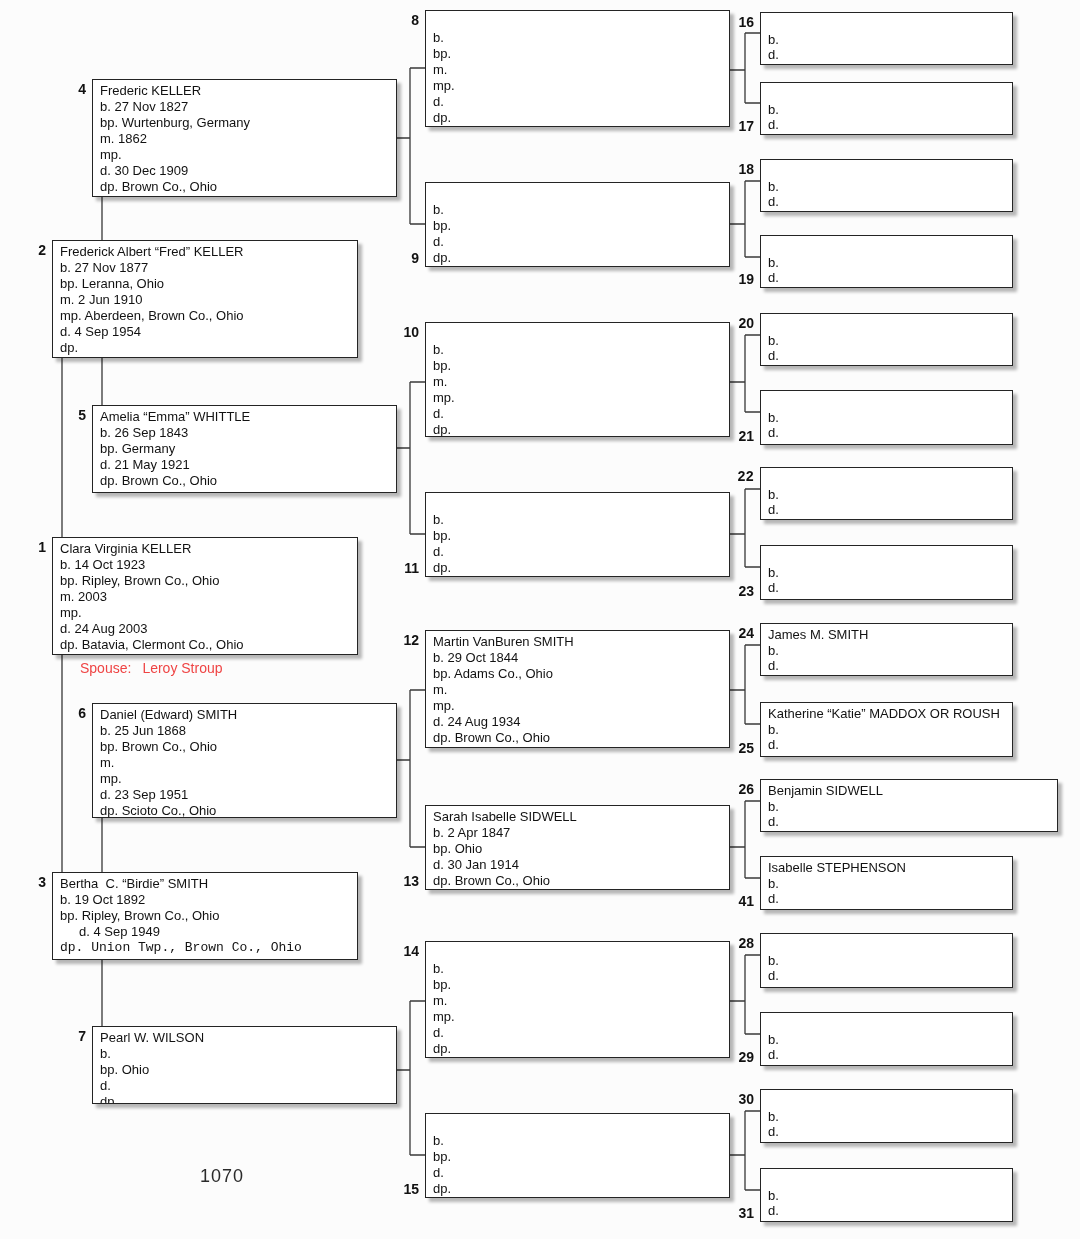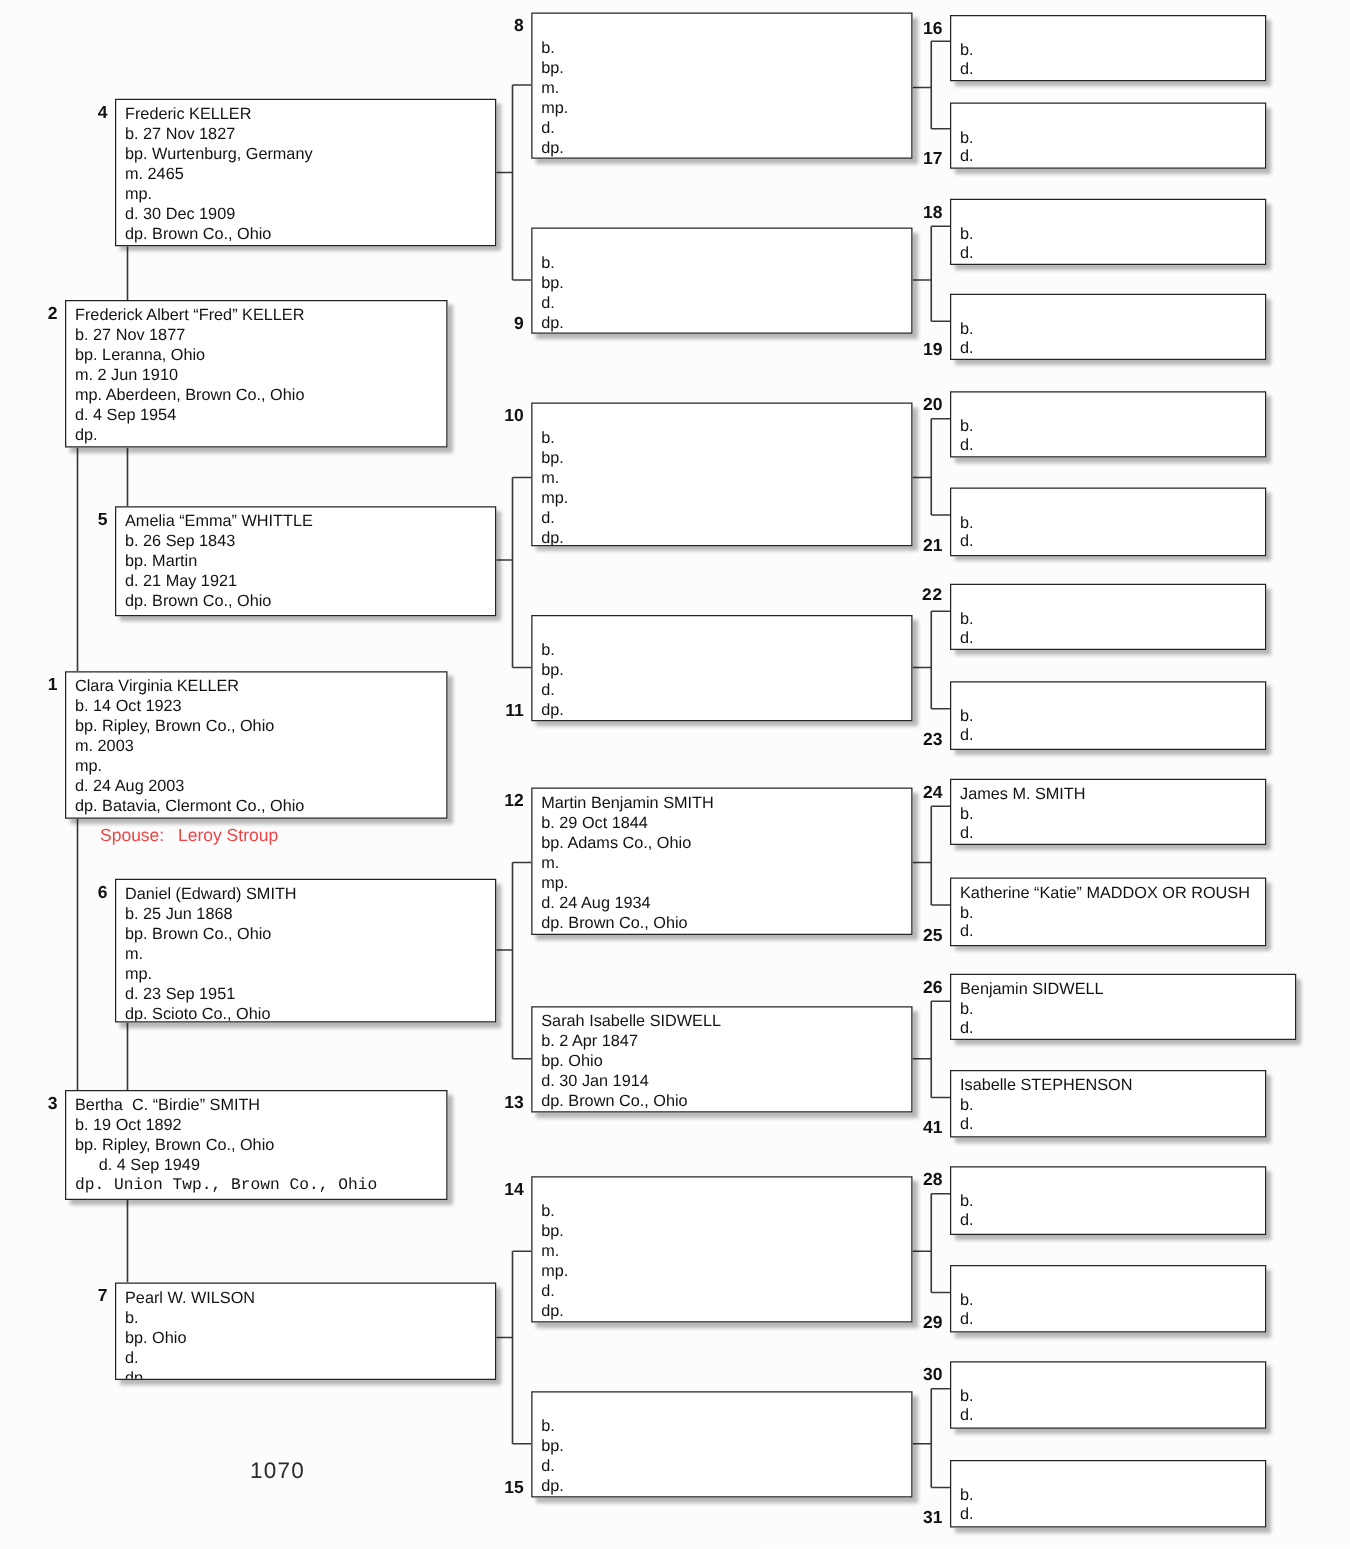--- a/index.html
+++ b/index.html
@@ -82,30 +82,30 @@
         <div class="pline" style="line-height: 16px; min-height: 16px;">b. 19 Oct 1892</div>
         <div class="pline" style="line-height: 16px; min-height: 16px;">bp. Ripley, Brown Co., Ohio</div>
         <div class="pline" style="line-height: 16px; min-height: 16px; margin-left: 19px;">d. 4 Sep 1949</div>
         <div class="pline" style="line-height: 16px; min-height: 16px; font-family: Liberation Mono, monospace;">dp. Union Twp., Brown Co., Ohio</div>
       </div>
       <div class="person-num" style="left: 19px; top: 874px;">3</div>
       <div class="person-box" style="left: 92px; top: 79px; width: 305px; height: 118px;">
         <div class="pline" style="line-height: 16px; min-height: 16px;">Frederic KELLER</div>
         <div class="pline" style="line-height: 16px; min-height: 16px;">b. 27 Nov 1827</div>
         <div class="pline" style="line-height: 16px; min-height: 16px;">bp. Wurtenburg, Germany</div>
-        <div class="pline" style="line-height: 16px; min-height: 16px;">m. 2465</div>
+        <div class="pline" style="line-height: 16px; min-height: 16px;">m. 1862</div>
         <div class="pline" style="line-height: 16px; min-height: 16px;">mp.</div>
         <div class="pline" style="line-height: 16px; min-height: 16px;">d. 30 Dec 1909</div>
         <div class="pline" style="line-height: 16px; min-height: 16px;">dp. Brown Co., Ohio</div>
       </div>
       <div class="person-num" style="left: 59px; top: 81px;">4</div>
       <div class="person-box" style="left: 92px; top: 405px; width: 305px; height: 88px;">
         <div class="pline" style="line-height: 16px; min-height: 16px;">Amelia “Emma” WHITTLE</div>
         <div class="pline" style="line-height: 16px; min-height: 16px;">b. 26 Sep 1843</div>
-        <div class="pline" style="line-height: 16px; min-height: 16px;">bp. Martin</div>
+        <div class="pline" style="line-height: 16px; min-height: 16px;">bp. Germany</div>
         <div class="pline" style="line-height: 16px; min-height: 16px;">d. 21 May 1921</div>
         <div class="pline" style="line-height: 16px; min-height: 16px;">dp. Brown Co., Ohio</div>
       </div>
       <div class="person-num" style="left: 59px; top: 407px;">5</div>
       <div class="person-box" style="left: 92px; top: 703px; width: 305px; height: 115px;">
         <div class="pline" style="line-height: 16px; min-height: 16px;">Daniel (Edward) SMITH</div>
         <div class="pline" style="line-height: 16px; min-height: 16px;">b. 25 Jun 1868</div>
         <div class="pline" style="line-height: 16px; min-height: 16px;">bp. Brown Co., Ohio</div>
         <div class="pline" style="line-height: 16px; min-height: 16px;">m.</div>
         <div class="pline" style="line-height: 16px; min-height: 16px;">mp.</div>
@@ -151,21 +151,21 @@
       <div class="person-num" style="left: 392px; top: 324px;">10</div>
       <div class="person-box" style="left: 425px; top: 492px; width: 305px; height: 85px;">
         <div class="pline" style="line-height: 16px; min-height: 16px;"></div>
         <div class="pline" style="line-height: 16px; min-height: 16px;">b.</div>
         <div class="pline" style="line-height: 16px; min-height: 16px;">bp.</div>
         <div class="pline" style="line-height: 16px; min-height: 16px;">d.</div>
         <div class="pline" style="line-height: 16px; min-height: 16px;">dp.</div>
       </div>
       <div class="person-num" style="left: 392px; top: 560px;">11</div>
       <div class="person-box" style="left: 425px; top: 630px; width: 305px; height: 118px;">
-        <div class="pline" style="line-height: 16px; min-height: 16px;">Martin Benjamin SMITH</div>
+        <div class="pline" style="line-height: 16px; min-height: 16px;">Martin VanBuren SMITH</div>
         <div class="pline" style="line-height: 16px; min-height: 16px;">b. 29 Oct 1844</div>
         <div class="pline" style="line-height: 16px; min-height: 16px;">bp. Adams Co., Ohio</div>
         <div class="pline" style="line-height: 16px; min-height: 16px;">m.</div>
         <div class="pline" style="line-height: 16px; min-height: 16px;">mp.</div>
         <div class="pline" style="line-height: 16px; min-height: 16px;">d. 24 Aug 1934</div>
         <div class="pline" style="line-height: 16px; min-height: 16px;">dp. Brown Co., Ohio</div>
       </div>
       <div class="person-num" style="left: 392px; top: 632px;">12</div>
       <div class="person-box" style="left: 425px; top: 805px; width: 305px; height: 85px;">
         <div class="pline" style="line-height: 16px; min-height: 16px;">Sarah Isabelle SIDWELL</div>
@@ -246,21 +246,21 @@
         <div class="pline" style="line-height: 15.5px; min-height: 15.5px;">b.</div>
         <div class="pline" style="line-height: 15.5px; min-height: 15.5px;">d.</div>
       </div>
       <div class="person-num" style="left: 727px; top: 625px;">24</div>
       <div class="person-box" style="left: 760px; top: 702px; width: 253px; height: 55px;">
         <div class="pline" style="line-height: 15.5px; min-height: 15.5px;">Katherine “Katie” MADDOX OR ROUSH</div>
         <div class="pline" style="line-height: 15.5px; min-height: 15.5px;">b.</div>
         <div class="pline" style="line-height: 15.5px; min-height: 15.5px;">d.</div>
       </div>
       <div class="person-num" style="left: 727px; top: 740px;">25</div>
-      <div class="person-box" style="left: 760px; top: 779px; width: 277px; height: 53px;">
+      <div class="person-box" style="left: 760px; top: 779px; width: 298px; height: 53px;">
         <div class="pline" style="line-height: 15.5px; min-height: 15.5px;">Benjamin SIDWELL</div>
         <div class="pline" style="line-height: 15.5px; min-height: 15.5px;">b.</div>
         <div class="pline" style="line-height: 15.5px; min-height: 15.5px;">d.</div>
       </div>
       <div class="person-num" style="left: 727px; top: 781px;">26</div>
       <div class="person-box" style="left: 760px; top: 856px; width: 253px; height: 54px;">
         <div class="pline" style="line-height: 15.5px; min-height: 15.5px;">Isabelle STEPHENSON</div>
         <div class="pline" style="line-height: 15.5px; min-height: 15.5px;">b.</div>
         <div class="pline" style="line-height: 15.5px; min-height: 15.5px;">d.</div>
       </div>

